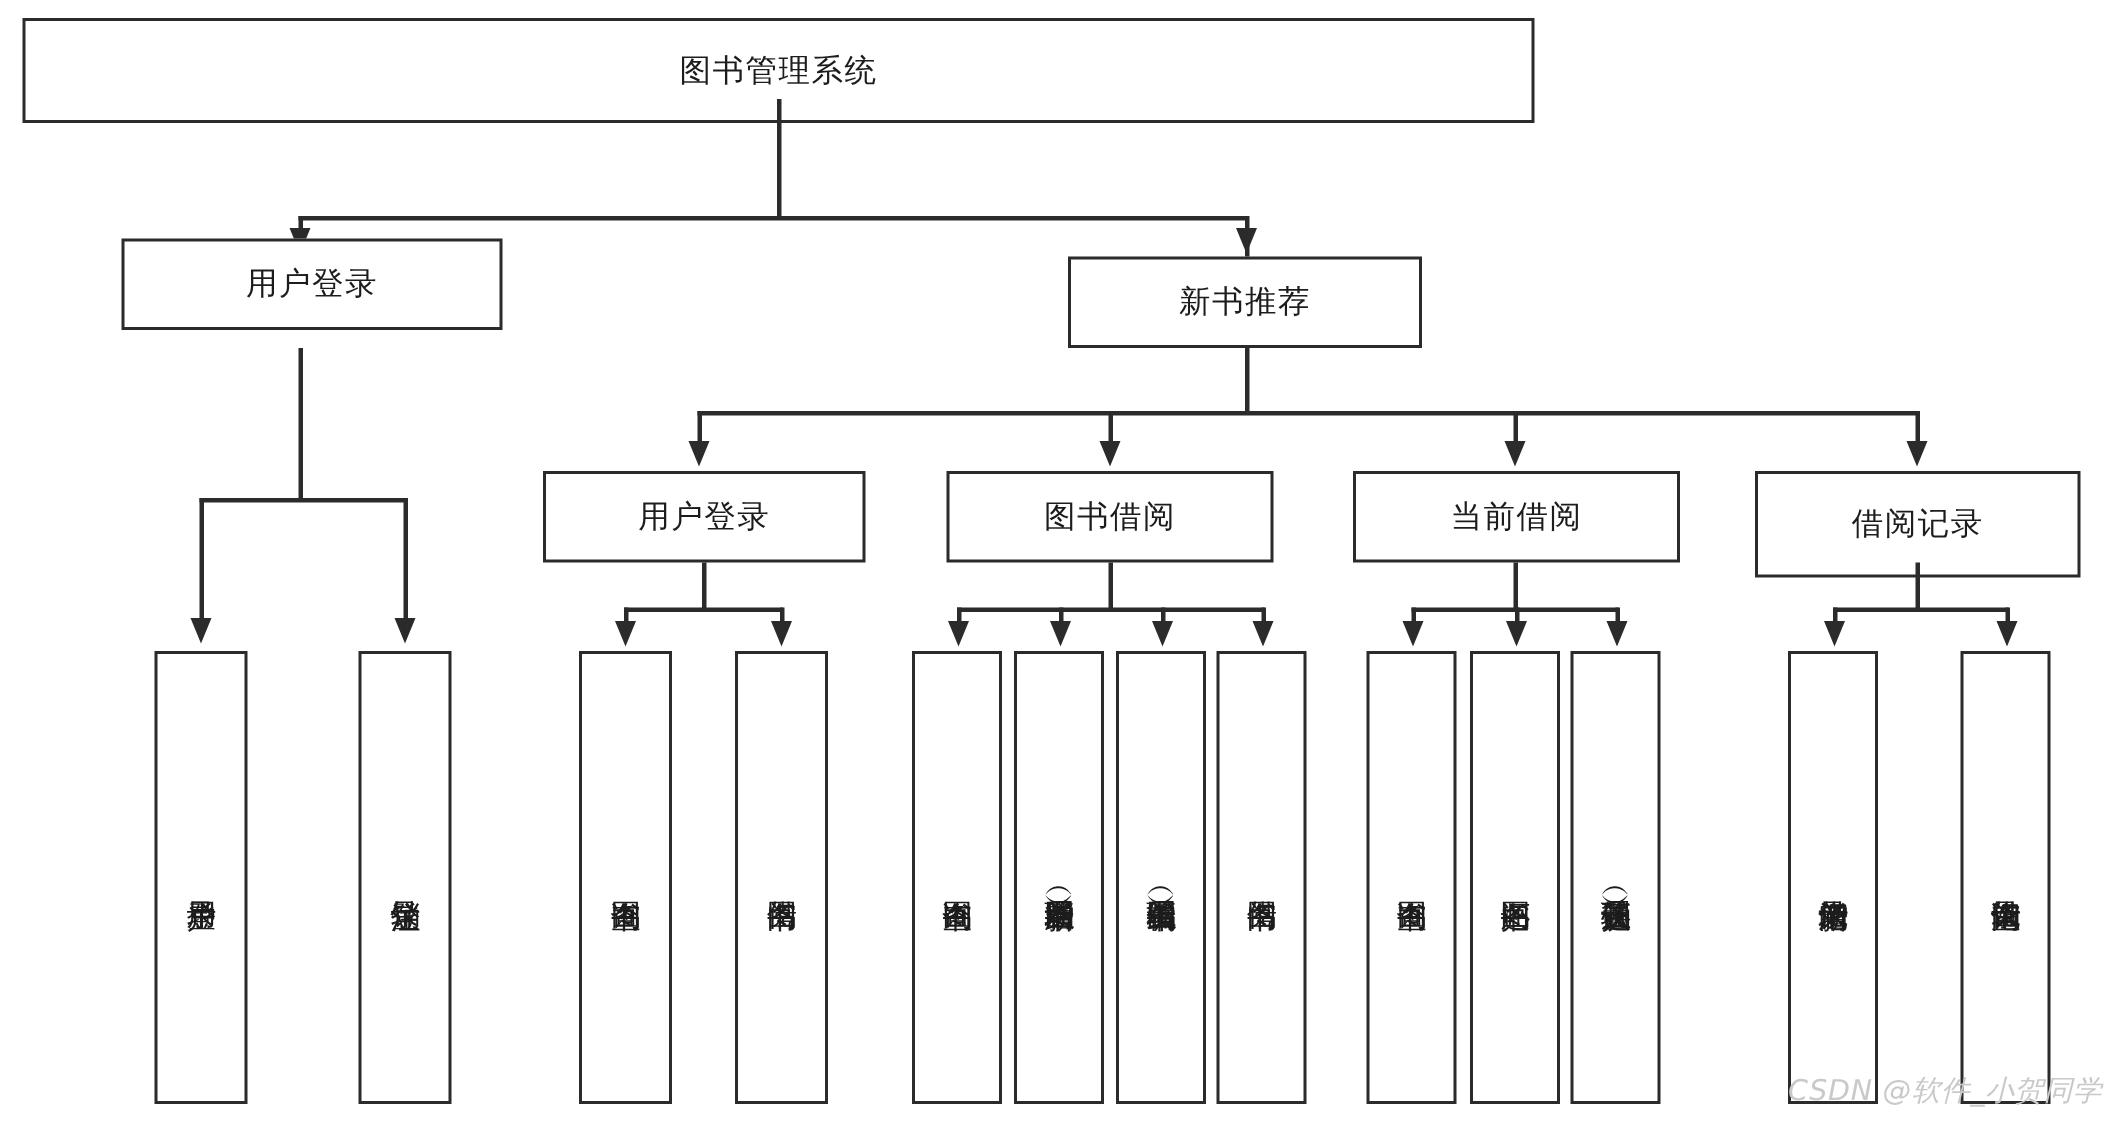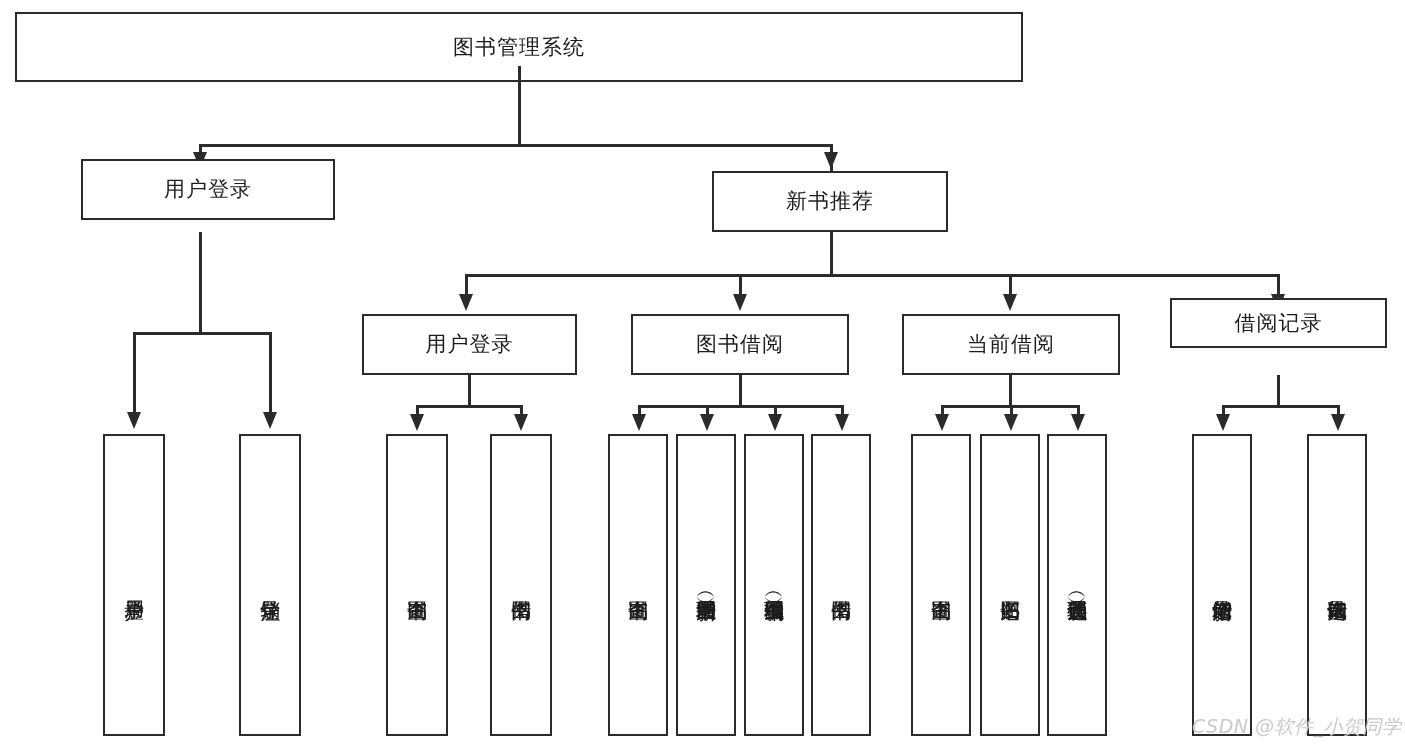--- a/index.html
+++ b/index.html
@@ -117,21 +117,21 @@
 
   <div class="node horiz" style="left:362px; top:314px; width:215px; height:61px;">
     <span>用户登录</span>
   </div>
   <div class="node horiz" style="left:902px; top:314px; width:218px; height:61px;">
     <span>当前借阅</span>
   </div>
   <div class="node horiz" style="left:631px; top:314px; width:218px; height:61px;">
     <span>图书借阅</span>
   </div>
-  <div class="node horiz" style="left:1170px; top:298px; width:217px; height:50px;">
+  <div class="node horiz" style="left:1170px; top:314px; width:217px; height:71px;">
     <span>借阅记录</span>
   </div>
 
   <div class="edge-v" style="left:468px; top:375px; height:32px;"></div>
   <div class="edge-h" style="left:416px; top:405px; width:106px;"></div>
   <div class="edge-v" style="left:416px; top:405px; height:16px;"></div>
   <div class="arrow" style="left:410px; top:414px;"></div>
   <div class="edge-v" style="left:520px; top:405px; height:16px;"></div>
   <div class="arrow" style="left:514px; top:414px;"></div>
 

